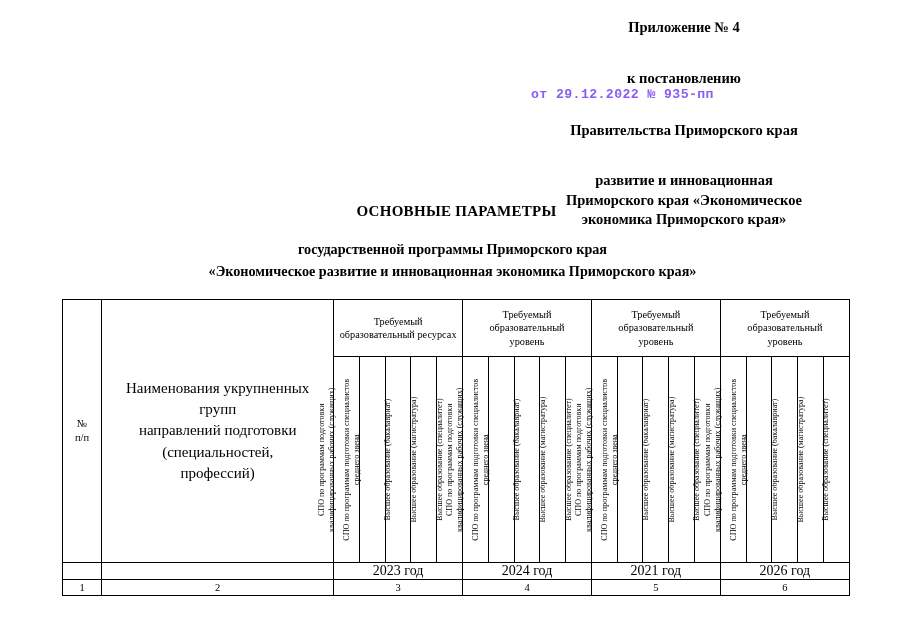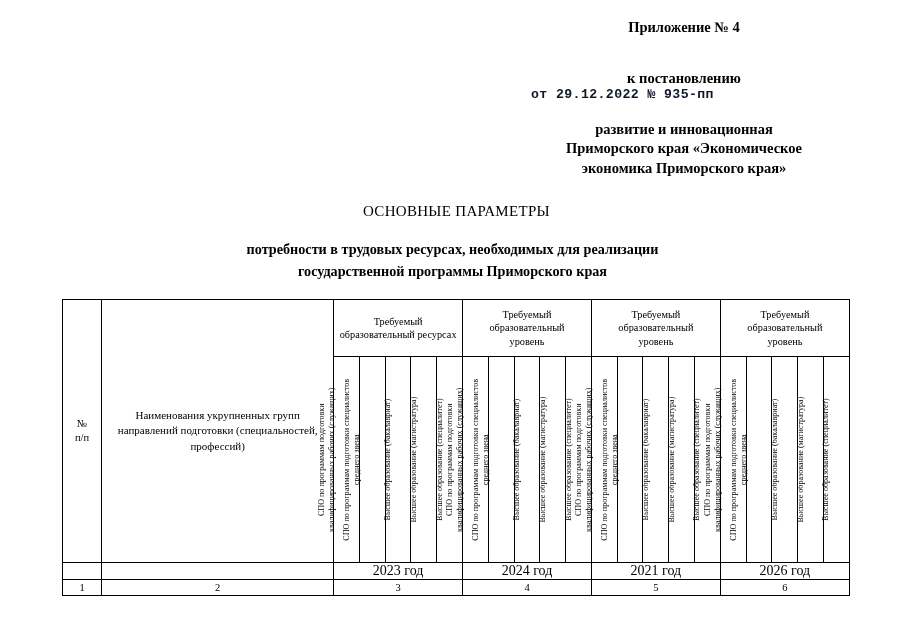--- a/index.html
+++ b/index.html
@@ -35,33 +35,33 @@
 
   
   .stamp {
     position: absolute;
     left: 12px;
     top: 17px;
     font-family: "Liberation Mono", "DejaVu Sans Mono", monospace;
     font-size: 13.2px;
     letter-spacing: 0.4px;
     white-space: nowrap;
-    color: #0f172a;
+    color: #8b5cf6;
   }
 
   
   .doc-title-block {
     position: absolute;
     left: 0;
     right: 0;
     top: 203px;
     text-align: center;
   }
   .main-title {
-    font-weight: normal;
+    font-weight: bold;
     font-size: 15px;
     letter-spacing: 0.3px;
     padding-left: 8px;
   }
   .subtitle {
     margin-top: 19px;
     font-weight: bold;
     font-size: 14.2px;
     line-height: 1.52;
   }
@@ -119,51 +119,52 @@
     text-align: center;
     width: 197px;
   }
   .vrot .r2 { display: block; }
 
   
   .stub-num, .stub-name {
     vertical-align: middle;
   }
   .stub-num span { font-size: 10.5px; line-height: 1.35; display: block; }
-  .stub-name span { font-size: 11px; line-height: 1.42; display: block; padding: 0 6px; }
+  .stub-name span { font-size: 15px; line-height: 1.42; display: block; padding: 0 6px; }
 
   .year-row td { height: 16px; font-size: 14px; }
   .idx-row td  { height: 15px; font-size: 10.5px; }
 </style>
 </head>
 <body>
 
 <div class="appendix-block">
   <div class="appendix-line-1">Приложение № 4</div>
 
   <div class="appendix-group">
     <div class="ln">к постановлению</div>
+    <div class="ln">Правительства Приморского края</div>
     <div class="stamp">от 29.12.2022 № 935-пп</div>
   </div>
 
   <div class="gap-sm"></div>
 
   <div class="gap-md"></div>
   <div>
     <div class="ln">развитие и инновационная</div>
     <div class="ln">Приморского края «Экономическое</div>
     <div class="ln">экономика Приморского края»</div>
   </div>
 </div>
 
 <div class="doc-title-block">
   <div class="main-title">ОСНОВНЫЕ ПАРАМЕТРЫ</div>
   <div class="subtitle">
-    <div class="sline">потребности в трудовых ресурсах, необходимых для реализации</div>
     <div class="sline">государственной программы Приморского края</div>
+    <div class="sline">«Экономическое развитие и инновационная экономика Приморского края»</div>
   </div>
 </div>
 
 <div class="tbl-wrap">
   <table class="params">
     <colgroup id="colgroup-holder">
       <col class="c-num">
       <col class="c-name">
     <col class="c-data">
         <col class="c-data">

